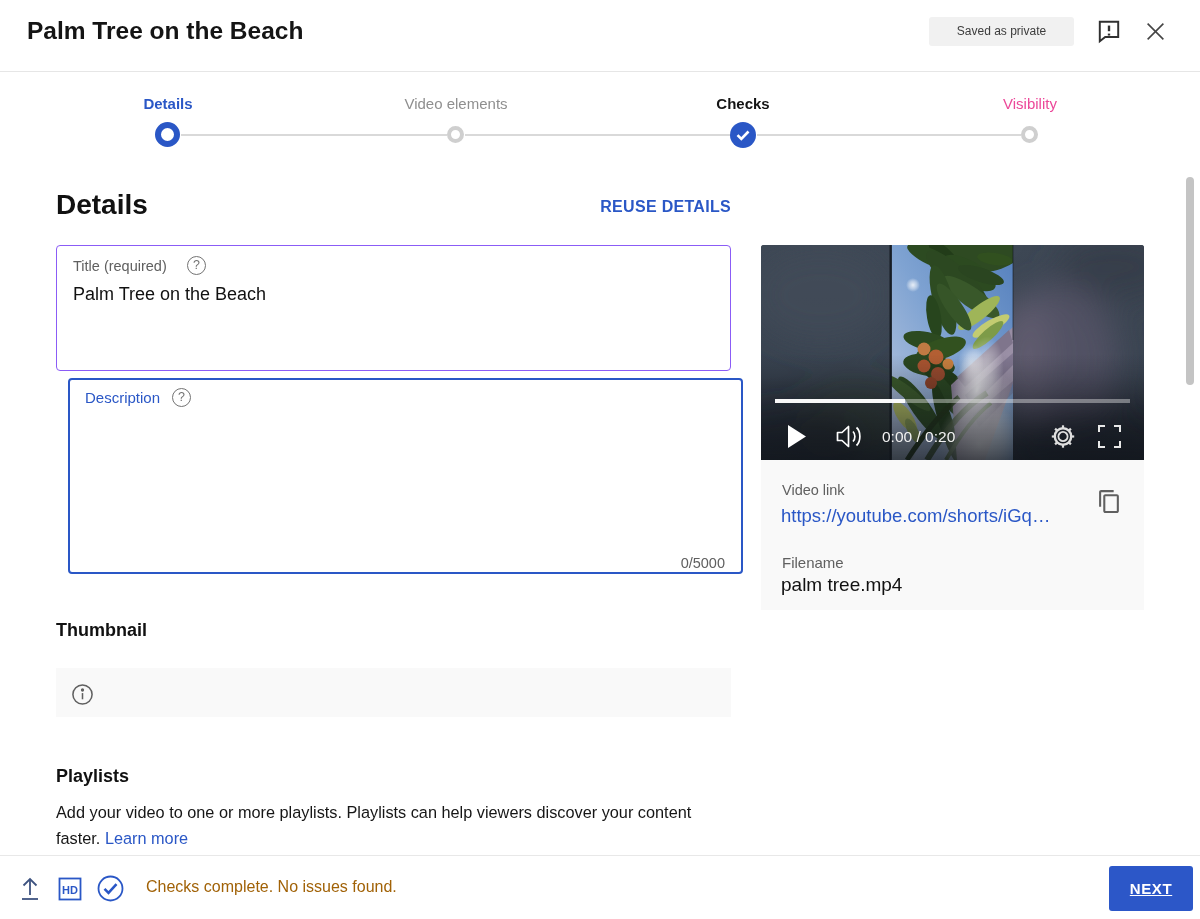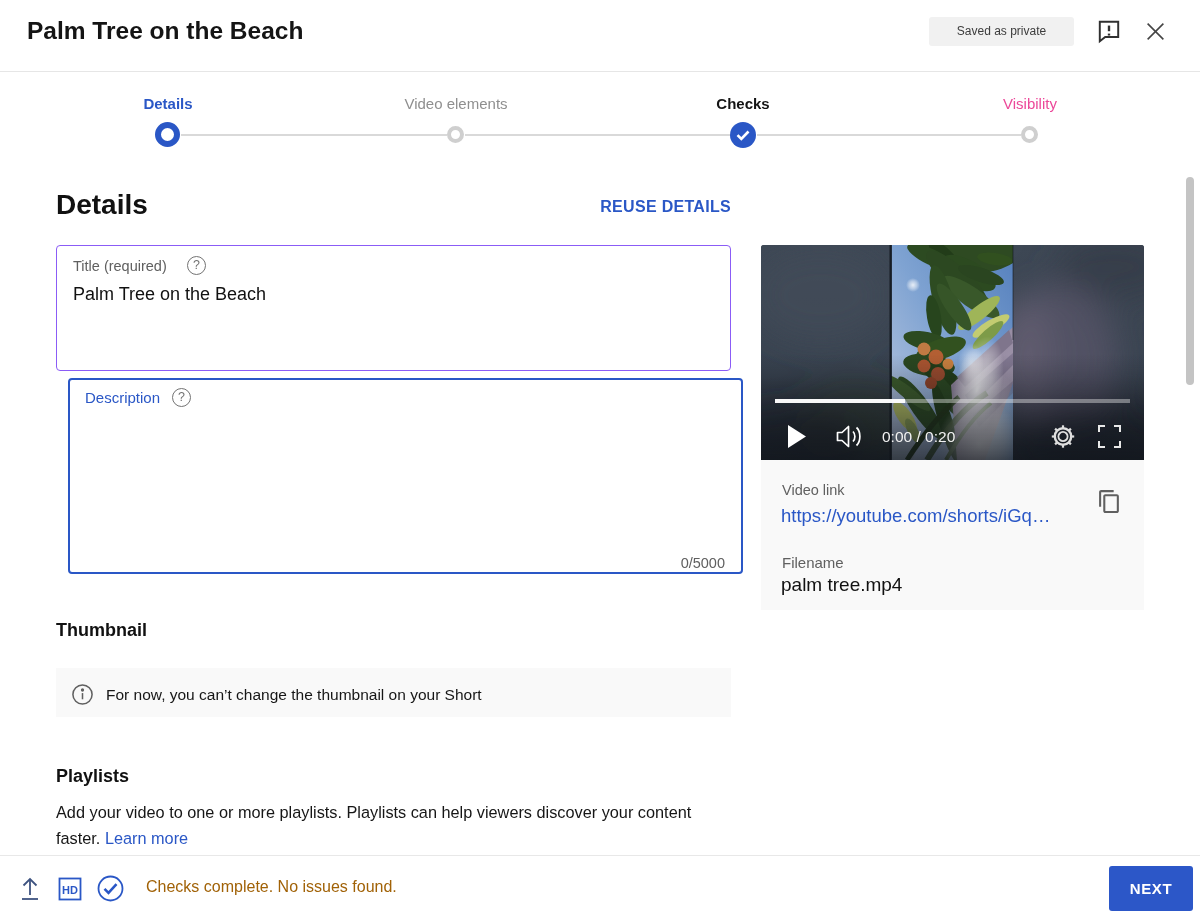--- a/index.html
+++ b/index.html
@@ -40,21 +40,21 @@
   
   #player { position:absolute; left:761px; top:245px; width:383px; height:215px;
      border-radius:3px 3px 0 0; overflow:hidden; background:#333c49; }
   #vpanel { position:absolute; left:761px; top:460px; width:383px; height:150px; background:#f9f9f9; }
 
   
   #ftr { position:absolute; left:0; top:855px; width:1200px; height:64px; background:#fff;
      border-top:1px solid #e8e8e8; }
   #next { position:absolute; left:1109px; top:10px; width:84px; height:45px; background:#2c57c8;
      border-radius:3px; color:#fff; font-size:15px; font-weight:bold; letter-spacing:0.6px;
-     text-align:center; line-height:45px; }
+     text-align:center; line-height:45px;text-decoration:underline; }
 
   
   #sbar { position:absolute; left:1186px; top:177px; width:8px; height:208px; background:#c4c4c4;
      border-radius:4px; }
 </style>
 </head>
 <body>
 <div id="page">
 
   <div id="hdr">
@@ -103,21 +103,20 @@
   </div>
 
   <div id="thumbh" style="top:620px;">Thumbnail</div>
 
   <div id="infobox">
     <svg class="abs" style="left:15px;top:15px" width="23" height="23" viewBox="0 0 24 24" fill="none" stroke="#606060" stroke-width="1.6">
       <circle cx="12" cy="12" r="10"></circle>
         <line x1="12" y1="10.5" x2="12" y2="17"></line>
         <circle cx="12" cy="7.3" r="0.9" fill="#606060"></circle>
     </svg>
-    <div class="abs" style="left:50px;top:18px;font-size:15.5px;color:#161616;">For now, you can’t change the thumbnail on your Short</div>
   </div>
 
   <div id="playh" style="top:766px;">Playlists</div>
   <div id="playp">Add your video to one or more playlists. Playlists can help viewers discover your content faster. <span class="blue">Learn more</span></div>
 
   <div id="player">
     <svg width="383" height="215" viewBox="0 0 383 215">
       <defs>
         <linearGradient id="sidebg" x1="0" y1="0" x2="0" y2="1">
           <stop offset="0" stop-color="#3e4855"></stop>

